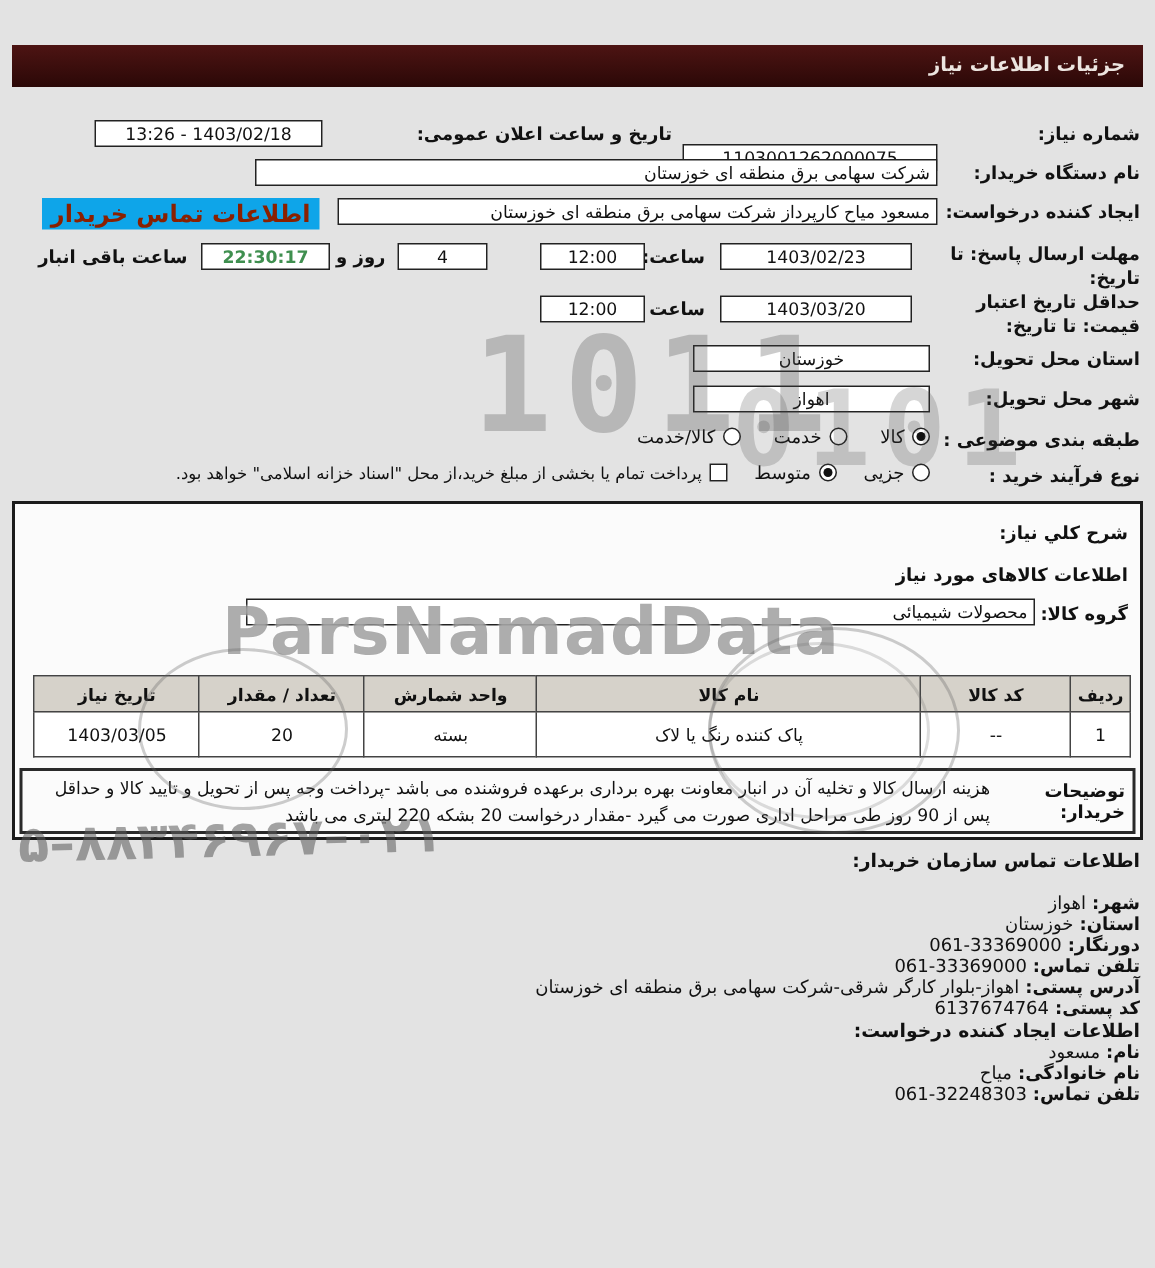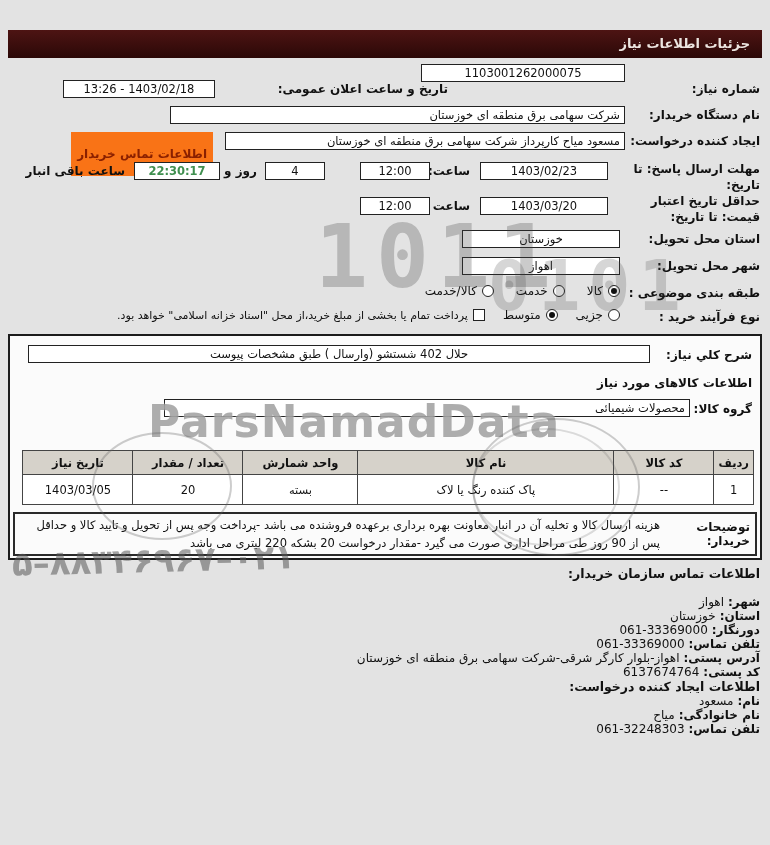--- a/index.html
+++ b/index.html
@@ -5,21 +5,21 @@
   *{box-sizing:border-box;margin:0;padding:0}
   html,body{width:770px;height:845px}
   body{background:#e3e3e3;font-family:"DejaVu Sans",sans-serif;direction:rtl;position:relative;overflow:hidden;color:#111}
   #page{position:absolute;inset:0}
   .hdr{position:absolute;left:8px;top:30px;width:754px;height:28px;background:linear-gradient(180deg,#4d1413,#2b0807);color:#ece5e0;font-size:13px;font-weight:bold;line-height:28px;padding-right:12px}
   .lbl{position:absolute;font-size:12px;font-weight:bold;white-space:nowrap}
   .lbl.wrap{white-space:normal;width:150px;line-height:1.3;text-align:right}
   .inp{position:absolute;height:18px;background:#ffffff;border:1px solid #222;font-size:11.5px;line-height:16px;padding:0 4px;overflow:hidden;white-space:nowrap}
   .inp.center{text-align:center}
   .inp.rightal{text-align:right}
-  .link{position:absolute;background:#f97316;color:#8a2000;font-weight:bold;font-size:12px;padding:15px 6px;cursor:pointer;white-space:nowrap}
+  .link{position:absolute;background:#0ea5e9;color:#8a2000;font-weight:bold;font-size:16px;padding:1px 6px;cursor:pointer;white-space:nowrap}
   .optrow{position:absolute;display:flex;direction:rtl;align-items:center;gap:22px;font-size:12px}
   .opt{display:flex;direction:rtl;align-items:center;gap:5px;white-space:nowrap}
   .radio{width:12px;height:12px;border-radius:50%;border:1px solid #222;background:#fff;display:inline-block;position:relative;flex:none}
   .radio.on::after{content:"";position:absolute;inset:2px;border-radius:50%;background:#111}
   .checkbox{width:12px;height:12px;border:1px solid #222;background:#fff;display:inline-block;flex:none;position:relative}
   .cbtext{font-size:11px;white-space:nowrap}
   .box{position:absolute;left:8px;top:334px;width:754px;height:226px;background:#fbfbfb;border:2px solid #1b1b1b}
   .box .lbl{font-size:12px}
   .goods-table{position:absolute;right:6px;top:114px;border-collapse:collapse;font-size:11.5px}
   .goods-table th{background:#d6d2ca;font-weight:bold;height:24px;border:1px solid #444;padding:0 4px}
@@ -47,21 +47,21 @@
 </head>
 <body>
 
 <div id="page">
 
   <div class="hdr">
     <span>جزئیات اطلاعات نیاز</span>
   </div>
 
   <div class="lbl" style="top:82px;right:10px">شماره نیاز:</div>
-  <div class="inp center" style="top:64px;right:145px;width:204px">1103001262000075</div>
+  <div class="inp center" style="top:96px;right:145px;width:170px">1103001262000075</div>
   <div class="lbl" style="top:82px;right:322px">تاریخ و ساعت اعلان عمومی:</div>
   <div class="inp center" style="top:80px;right:555px;width:152px">1403/02/18 - 13:26</div>
 
   <div class="lbl" style="top:108px;right:10px">نام دستگاه خریدار:</div>
   <div class="inp rightal" style="top:106px;right:145px;width:455px">شرکت سهامی برق منطقه ای خوزستان</div>
 
   <div class="lbl" style="top:134px;right:10px">ایجاد کننده درخواست:</div>
   <div class="inp rightal" style="top:132px;right:145px;width:400px">مسعود میاح کارپرداز شرکت سهامی برق منطقه ای خوزستان</div>
   <div class="link" style="top:132px;right:557px">اطلاعات تماس خریدار</div>
 
@@ -112,21 +112,20 @@
       <span>متوسط</span>
     </span>
     <span class="opt">
       <span class="checkbox"></span>
       <span class="cbtext">پرداخت تمام یا بخشی از مبلغ خرید،از محل "اسناد خزانه اسلامی" خواهد بود.</span>
     </span>
   </div>
 
   <div class="box">
     <div class="lbl" style="top:12px;right:8px">شرح کلي نیاز:</div>
-    <div class="inp center" style="top:9px;right:110px;width:622px">حلال 402 شستشو (وارسال ) طبق مشخصات پیوست</div>
 
     <div class="lbl" style="top:40px;right:8px">اطلاعات کالاهای مورد نیاز</div>
 
     <div class="lbl" style="top:66px;right:8px">گروه کالا:</div>
     <div class="inp rightal" style="top:63px;right:70px;width:526px">محصولات شیمیائی</div>
 
     <table class="goods-table" dir="rtl">
       <thead>
         <tr>
           <th style="width:28px">ردیف</th>

